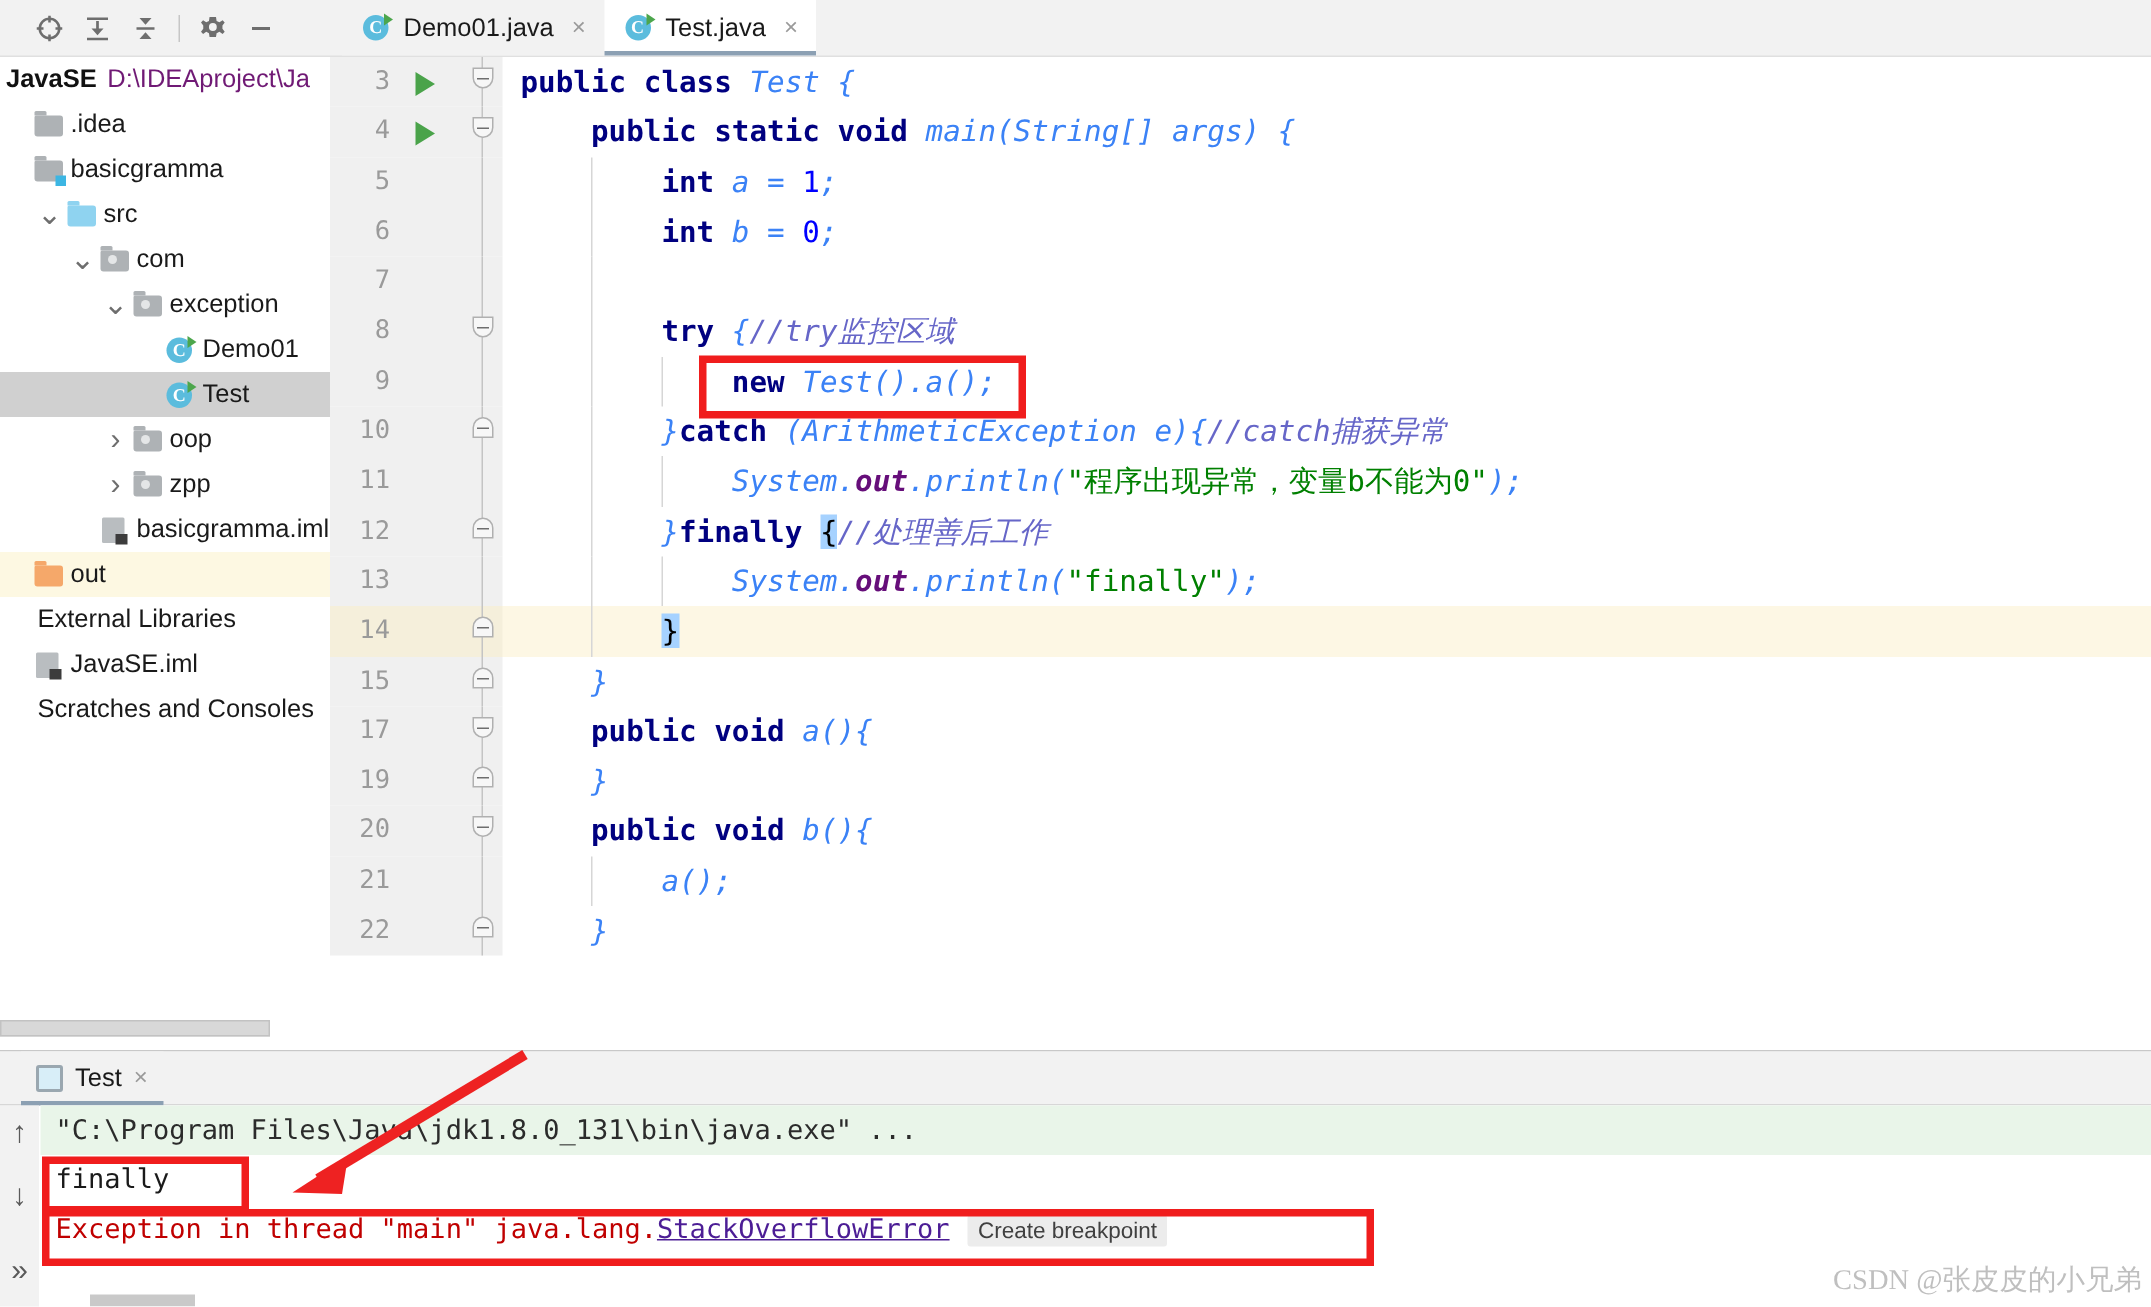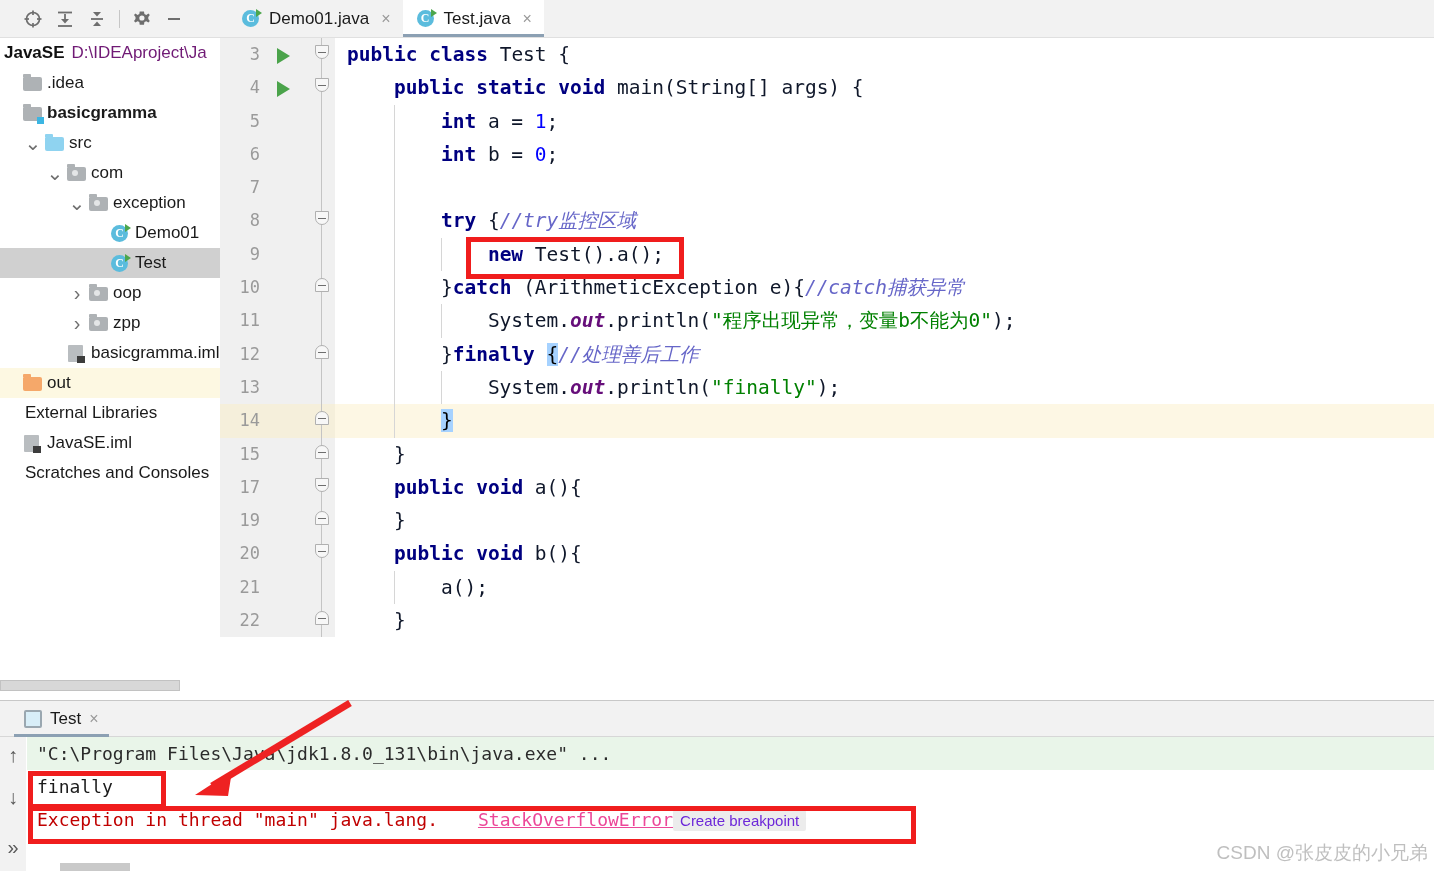--- a/index.html
+++ b/index.html
@@ -73,21 +73,21 @@
     height: 30px; display: flex; align-items: center; white-space: nowrap;
     cursor: pointer; font-size: 17px; color: #1a1a1a; padding-right: 4px;
   }
   .tree-row.selected { background: #d0d0d0; }
   .tree-row.tinted { background: #fdf8e2; }
   .twisty {
     width: 22px; flex: none; text-align: center; color: #6e6e6e; font-size: 13px;
   }
   .ico { width: 22px; flex: none; position: relative; height: 20px; }
   .lbl { padding-left: 3px; text-align: right; }
-  .lbl.bold { font-weight: bold; }
+  .lbl.bold { font-weight: normal; }
 
   
   .folder {
     position: absolute; left: 1px; top: 4px; width: 19px; height: 14px;
     background: #aeb2b5; border-radius: 1px 2px 2px 2px;
   }
   .folder::before {
     content: ""; position: absolute; left: 0; top: -3px;
     width: 8px; height: 3px; background: #aeb2b5; border-radius: 1px 1px 0 0;
   }
@@ -168,21 +168,21 @@
   .codecol {
     flex: 1; padding-left: 12px; height: 33.3px; line-height: 33.3px;
     position: relative;
   }
   .indent-guide {
     position: absolute; top: 0; width: 1px; height: 33.3px; background: #d6d6d6;
   }
 
   
   .kw   { color: #000080; font-weight: bold; }
-  .plain{ color: #0f172a; }
+  .plain{ color: #3b82f6; font-style: italic; }
   .num  { color: #0000ff; }
   .str  { color: #008000; }
   .cmt  { color: #6666c8; font-style: italic; }
   .fld  { color: #660e7a; font-style: italic; font-weight: bold; }
   .sel  { background: #a6d2ff; }
 
   
   .redbox {
     position: absolute; border: 5px solid #f01d1d; pointer-events: none;
   }
@@ -217,39 +217,40 @@
   .sidebtn { font-size: 20px; color: #5a5a5a; cursor: pointer; line-height: 1; }
   #console {
     position: absolute; left: 27px; top: 36px; width: 1407px; height: 135px;
     background: #ffffff; font-family: "DejaVu Sans Mono", monospace;
     font-size: 18px;
   }
   .cline { height: 33px; line-height: 33px; white-space: pre; padding-left: 10px; }
   .cline.cmd { background: #e9f5e9; color: #2b2b2b; }
   .cline.out { color: #1a1a1a; }
   .cline.err { color: #c00000; }
-  .greyed { color: #ec4899; text-decoration: underline; margin-left: 40px; }
+  .greyed { color: #4c1d95; text-decoration: underline; }
   .crumb {
-    background: #ececec; color: #6d28d9; font-size: 15px;
+    background: #ececec; color: #404040; font-size: 15px;
     padding: 2px 7px; border-radius: 2px;
     font-family: "Liberation Sans", sans-serif;
+    margin-left: 12px;
   }
   .errlink { color: #1c3fd4; text-decoration: underline; }
   #console-hscroll {
     position: absolute; left: 60px; bottom: 0; width: 70px; height: 8px;
     background: #c9c9c9;
   }
 
   
   #arrow-svg { position: absolute; left: 0; top: 0; pointer-events: none; }
 
   
   #watermark {
     position: absolute; right: 6px; top: 840px; font-size: 19px;
-    color: #bfbfbf; font-family: Liberation Sans, sans-serif;
+    color: #bfbfbf; font-family: Liberation Serif, serif;
   }
 </style>
 </head>
 <body>
 
 <div id="app">
 
   <div id="toolbar">
     <div class="tb-btn">
       <svg width="20" height="20" viewBox="0 0 20 20">

